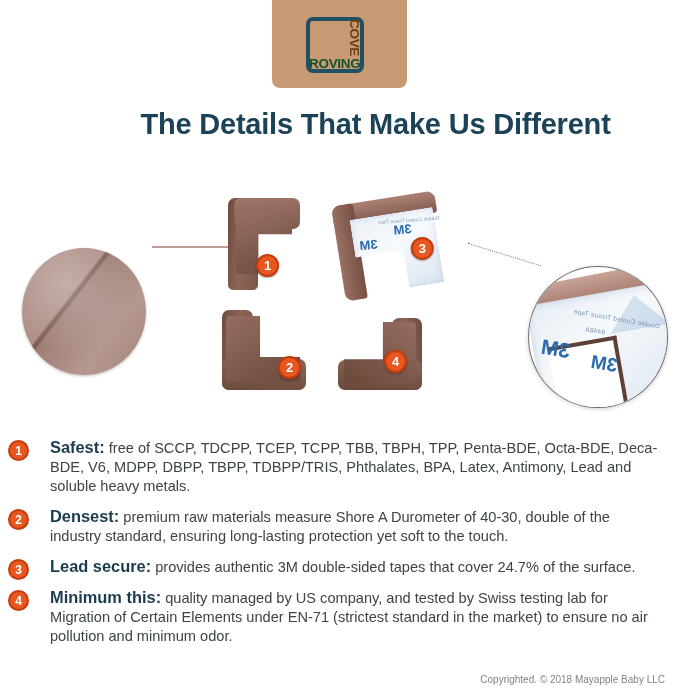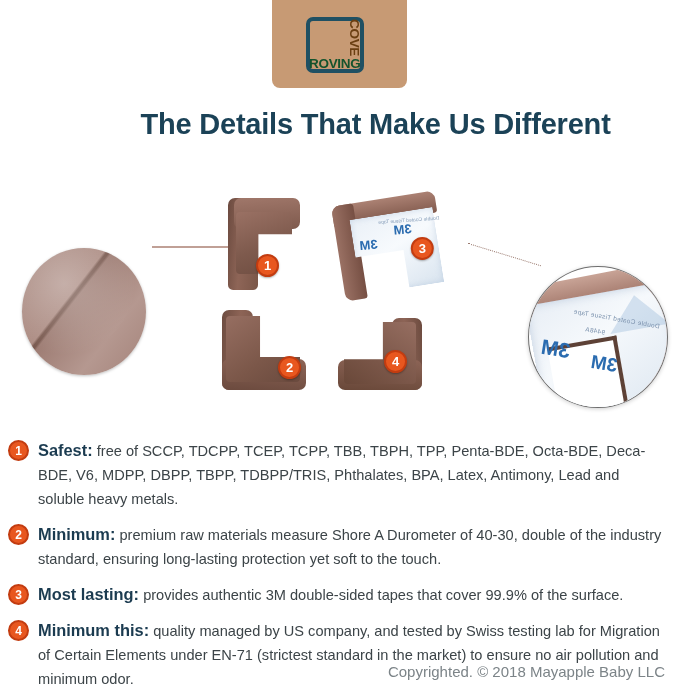--- a/index.html
+++ b/index.html
@@ -248,31 +248,31 @@
     margin-bottom:11px;
   }
   .feature-badge{
     position:absolute;left:8px;top:2px;
     width:21px;height:21px;border-radius:50%;
     background:#e8571f;border:2px solid #c33c10;box-sizing:border-box;
     color:#fff;font-size:12px;font-weight:bold;
     display:flex;align-items:center;justify-content:center;
   }
   .feature-text{
-    font-size:14.6px;line-height:24px;color:#3c4448;
+    font-size:14.6px;line-height:19px;color:#3c4448;margin-left:12px;
   }
   .feature-label{
     font-weight:bold;color:#1b3b50;font-size:16.4px;
   }
 
   
   #footer-copyright{
-    position:absolute;right:14px;bottom:16px;
+    position:absolute;right:14px;bottom:8px;
     text-align:right;
-    font-size:15px;line-height:13.5px;color:#7c8488;
+    font-size:10px;line-height:13.5px;color:#7c8488;
   }
 </style>
 </head>
 <body>
 
 <div id="logo-wrap">
   <div id="brand-logo">
     <div id="logo-square">
       <span id="logo-roving">ROVING</span>
       <span id="logo-cove">COVE</span>
@@ -336,26 +336,26 @@
 
 <div id="feature-list">
 
   <div class="feature-row">
     <div class="feature-badge">1</div>
     <div class="feature-text"><span class="feature-label">Safest:</span><span> free of SCCP, TDCPP, TCEP, TCPP, TBB, TBPH, TPP, Penta-BDE, Octa-BDE, Deca-BDE, V6, MDPP, DBPP, TBPP, TDBPP/TRIS, Phthalates, BPA, Latex, Antimony, Lead and soluble heavy metals.</span></div>
   </div>
 
   <div class="feature-row">
     <div class="feature-badge">2</div>
-    <div class="feature-text"><span class="feature-label">Minimum:</span><span> premium raw materials measure Shore A Durometer of 40-30, double of the industry standard, ensuring long-lasting protection yet soft to the touch.</span></div>
+    <div class="feature-text"><span class="feature-label">Densest:</span><span> premium raw materials measure Shore A Durometer of 40-30, double of the industry standard, ensuring long-lasting protection yet soft to the touch.</span></div>
   </div>
 
   <div class="feature-row">
     <div class="feature-badge">3</div>
-    <div class="feature-text"><span class="feature-label">Most lasting:</span><span> provides authentic 3M double-sided tapes that cover 99.9% of the surface.</span></div>
+    <div class="feature-text"><span class="feature-label">Lead secure:</span><span> provides authentic 3M double-sided tapes that cover 24.7% of the surface.</span></div>
   </div>
 
   <div class="feature-row">
     <div class="feature-badge">4</div>
     <div class="feature-text"><span class="feature-label">Minimum this:</span><span> quality managed by US company, and tested by Swiss testing lab for Migration of Certain Elements under EN-71 (strictest standard in the market) to ensure no air pollution and minimum odor.</span></div>
   </div>
 
 </div>
 
 <div id="footer-copyright">

